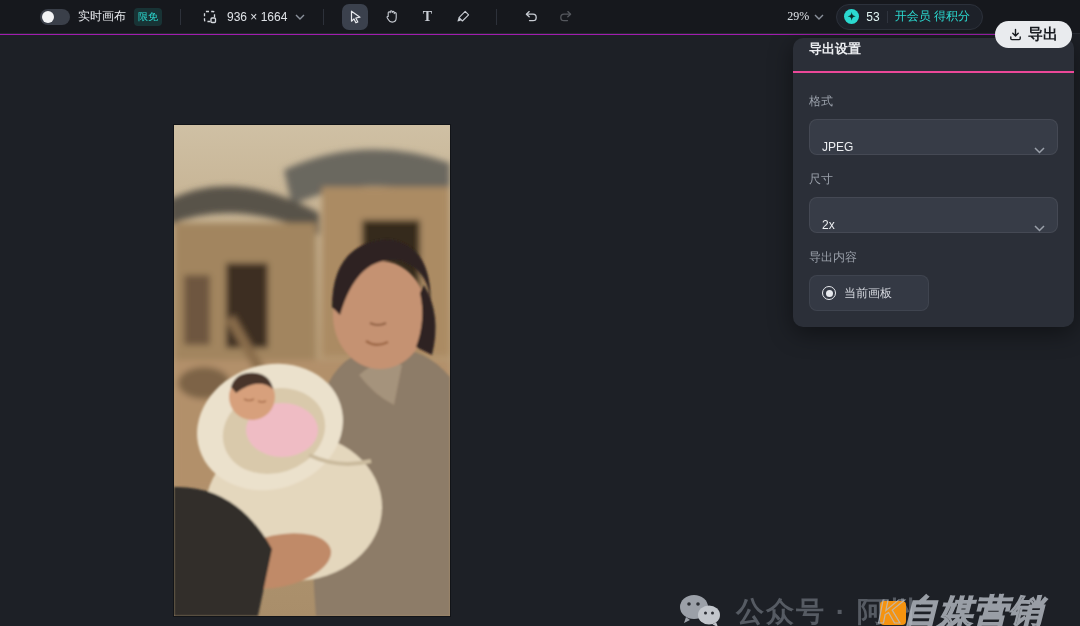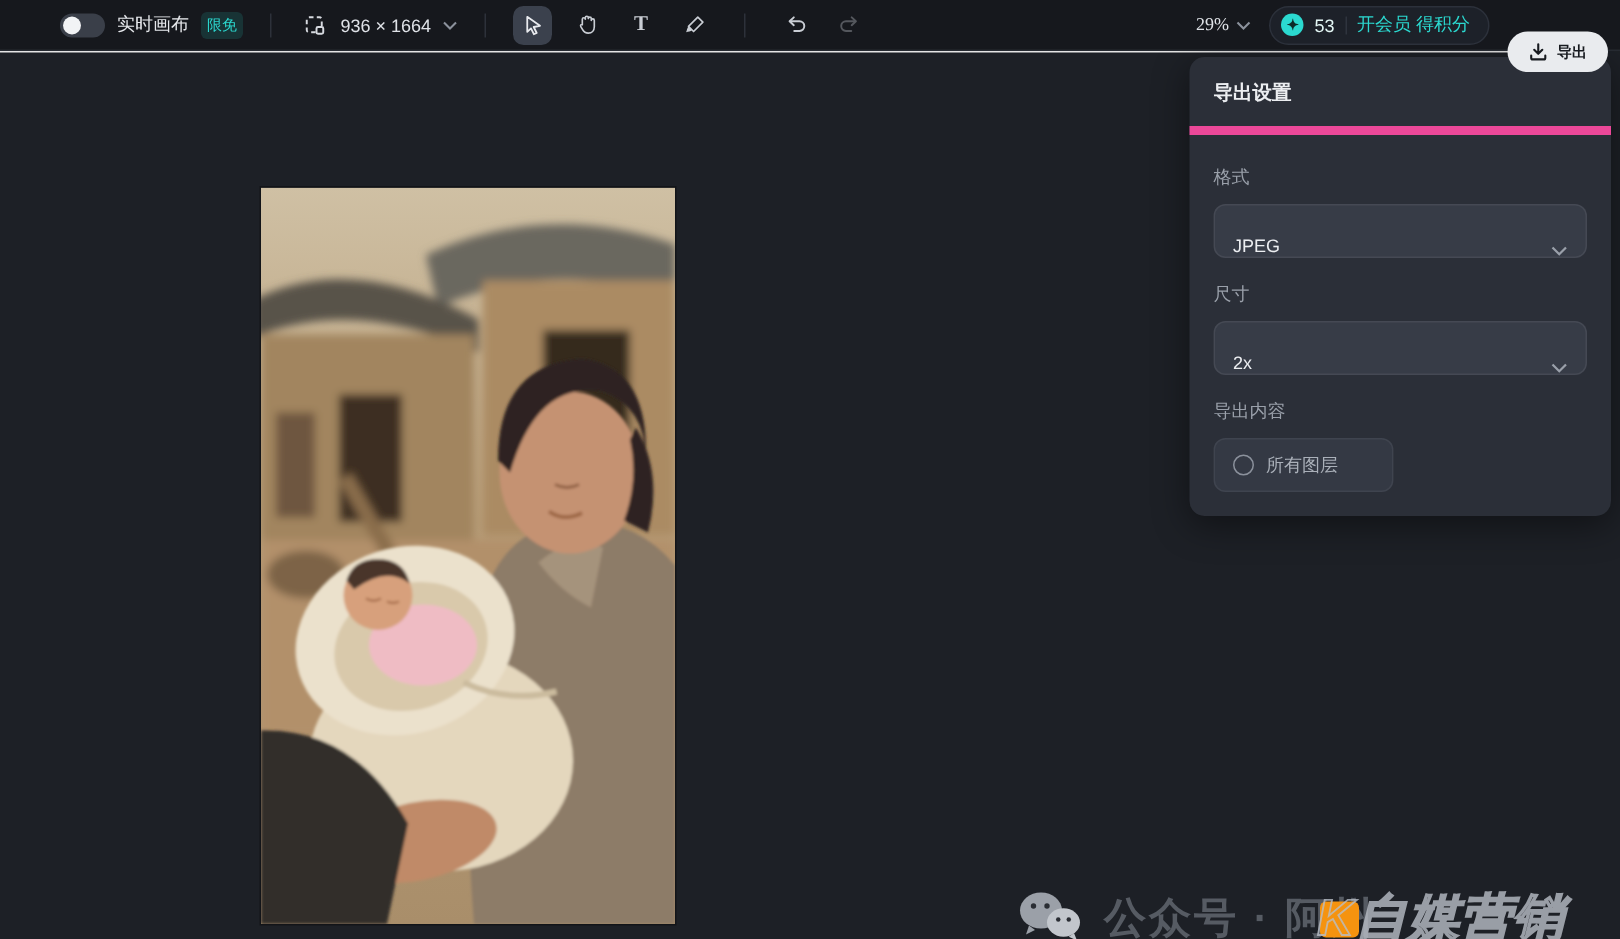--- a/index.html
+++ b/index.html
@@ -1,18 +1,18 @@
 <!DOCTYPE html>
 <html><head>
 <meta charset="utf-8">
 <style>
   * { margin:0; padding:0; box-sizing:border-box; }
   html,body { width:1080px; height:626px; overflow:hidden; background:#1d2026;
     font-family:"Liberation Sans", sans-serif; -webkit-font-smoothing:antialiased; }
-  .app { position:relative; width:1060px; height:626px; background:#e5e5e5; }
+  .app { position:relative; width:1060px; height:626px; background:#a21caf; }
 
   
   .topbar { position:absolute; left:0; top:0; width:1080px; height:34px;
     background:#16181d; border-bottom:1px solid #262a31; display:flex; align-items:center; z-index:30; }
   .tb-left { display:flex; align-items:center; gap:8px; padding-left:40px; }
   .divider { width:1px; height:16px; background:#2d313a; margin:0 10px; }
   .toggle { width:30px; height:16px; border-radius:9px; background:#3a3f49; position:relative; cursor:pointer; }
   .toggle .knob { position:absolute; left:2px; top:2px; width:12px; height:12px; border-radius:50%; background:#f2f3f5; }
   .tb-label { color:#e6e8ec; font-size:12px; }
   .badge { font-size:10px; color:#2bd9d0; background:rgba(43,217,208,0.14); border-radius:4px; padding:2px 4px; }
@@ -26,32 +26,32 @@
   .tb-right { margin-left:auto; display:flex; align-items:center; gap:12px; padding-right:8px; }
   .zoom-group { display:flex; align-items:center; gap:5px; color:#dfe2e7; font-size:12px; cursor:pointer;font-family:Liberation Serif, serif; }
   .credits-pill { display:flex; align-items:center; gap:7px; background:#1d2129; border:1px solid #2c313b;
     border-radius:15px; height:26px; padding:0 12px 0 7px; cursor:pointer; }
   .coin { width:15px; height:15px; border-radius:50%; background:#2bd9d0; color:#0c2a28; font-size:10px;
     display:flex; align-items:center; justify-content:center; font-weight:bold; }
   .credits-num { color:#e3f6f4; font-size:12px; }
   .pill-sep { width:1px; height:12px; background:#2f343e; }
   .member-text { color:#2bd9d0; font-size:12px; }
   .export-btn { display:flex; align-items:center; gap:6px; background:#e9ebee; color:#171a1f;
-    font-size:10px; font-weight:bold; border-radius:14px; height:27px; padding:12px 14px; cursor:pointer;margin-top:36px; }
+    font-size:15px; font-weight:bold; border-radius:14px; height:27px; padding:12px 14px; cursor:pointer;margin-top:36px; }
 
   
   .canvas { position:absolute; left:0; top:35px; width:1080px; height:591px; background:#1d2026; }
   .artboard { position:absolute; left:174px; top:90px; width:276px; height:491px;
     box-shadow:0 0 0 1px rgba(0,0,0,0.35); overflow:hidden; }
 
   
   .panel { position:absolute; left:793px; top:38px; width:281px; background:#2b2f38;
     border-radius:10px; box-shadow:0 6px 24px rgba(0,0,0,0.45); z-index:20; padding-bottom:16px; }
-  .panel-header { padding:15px 16px 13px; color:#eceef1; font-size:13px; font-weight:bold;
-    border-bottom:6px solid #ec4899; }
+  .panel-header { padding:2px 16px 13px; color:#eceef1; font-size:13px; font-weight:bold;
+    border-bottom:2px solid #ec4899; }
   .panel-body { padding:4px 16px 0; }
   .field-label { color:#9aa0aa; font-size:12px; margin:16px 0 9px; }
   .select { height:36px; background:#373c47; border:1px solid rgba(255,255,255,0.07); border-radius:8px;
     display:flex; align-items:flex-end; justify-content:space-between; padding:0 12px; cursor:pointer; }
   .select-value { color:#eceef1; font-size:12px; }
   .radio-grid { display:grid; grid-template-columns:1fr 1fr; gap:10px; }
   .radio-card { height:36px; background:#343944; border:1px solid rgba(255,255,255,0.06); border-radius:8px;
     display:flex; align-items:center; gap:8px; padding:0 12px; cursor:pointer; }
   .radio-card.disabled { opacity:0.42; cursor:default; }
   .radio { width:14px; height:14px; border-radius:50%; border:1.5px solid #8b919c; position:relative; flex:none; }
@@ -253,21 +253,21 @@
         <span>
           <svg width="11" height="7" viewBox="0 0 11 7">
               <path d="M1 1l4.5 4.5L10 1" fill="none" stroke="#9aa0aa" stroke-width="1.5"></path>
             </svg>
         </span>
       </div>
 
       <div class="field-label">导出内容</div>
       <div class="radio-grid">
         <div class="radio-card">
-          <span class="radio"></span>
-          <span class="radio-label" style="color:#aab0b9">所有图层</span>
+          <span class="radio checked"></span>
+          <span class="radio-label">当前画板</span>
         </div>
       </div>
     </div>
 
   </div>
 
 </div>
 
 </body></html>

